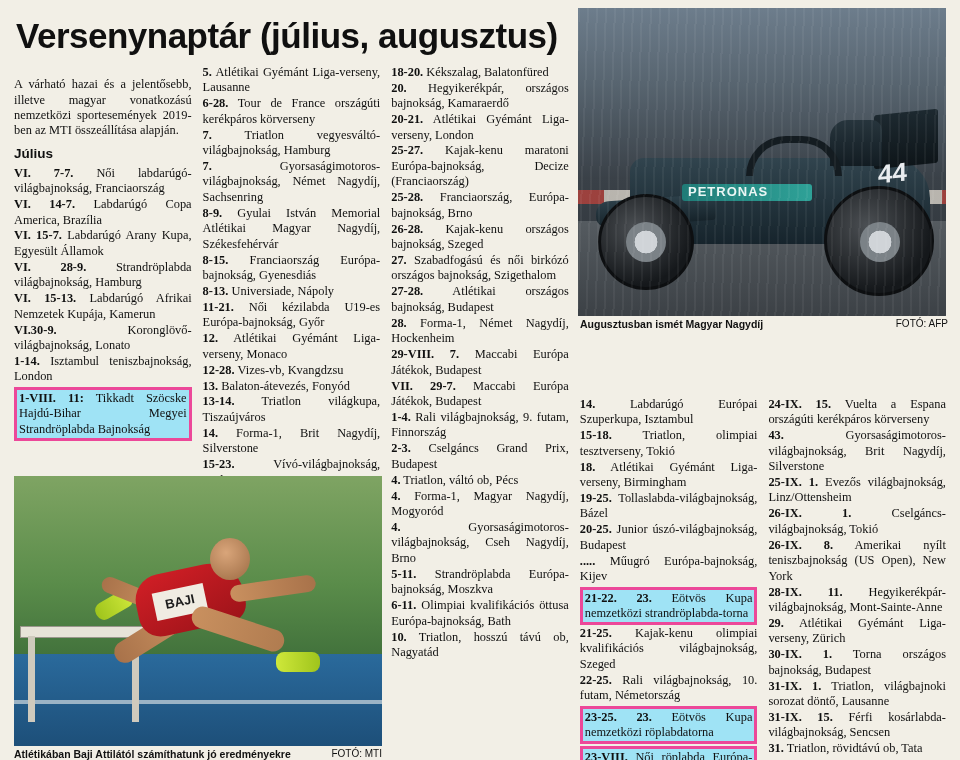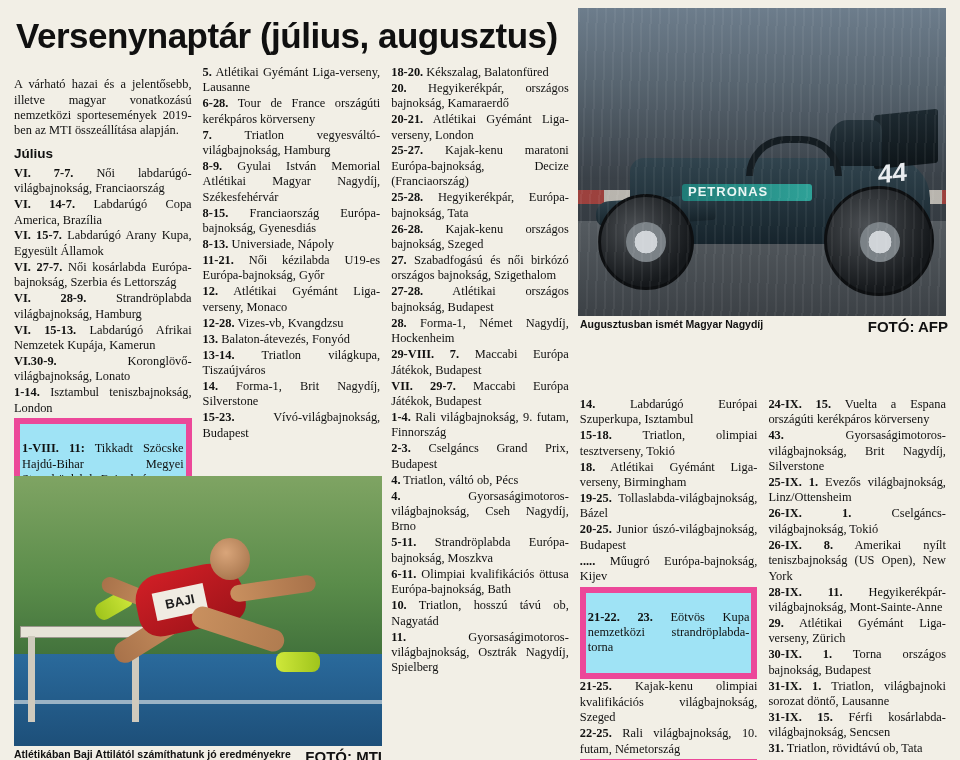--- a/index.html
+++ b/index.html
@@ -45,22 +45,22 @@
   .month {
     font-family:"Liberation Sans", sans-serif;
     font-weight:bold;
     font-size:13.5px;
     margin:3px 0 3px 0;
   }
   .ent { margin:0 0 0.5px 0; text-align:justify; }
   .ent b { font-weight:bold; }
   .hl {
     background:#9fe3f5;
-    border:6px solid #ec4899;
-    padding:17px 2px;
+    border:3px solid #ec4899;
+    padding:1px 2px;
     display:block;
     margin-top:2px;
   }
   
   .photo-f1 {
     position:absolute;
     left:578px; top:8px;
     width:368px; height:308px;
     overflow:hidden;
     background:#2d3640;
@@ -83,21 +83,21 @@
     left:580px; top:318px;
     width:368px;
     display:flex; justify-content:space-between;
   }
   .cap-ath {
     position:absolute;
     left:14px; top:748px;
     width:368px;
     display:flex; justify-content:space-between;
   }
-  .credit { font-weight:bold; font-size:15px; }
+  .credit { font-weight:normal; font-size:10px; }
   .spacer-f1 { display:block; }
 
   
   .sky { position:absolute; inset:0; background:linear-gradient(180deg,#6d7d8c 0%,#57646f 25%,#3a4148 55%,#2b3035 100%); }
   .track { position:absolute; left:0; right:0; bottom:0; height:95px; background:linear-gradient(180deg,#555b60,#3c4146); }
   .kerb { position:absolute; left:0; right:0; top:182px; height:14px;
     background:repeating-linear-gradient(90deg,#b5423c 0 26px,#d8d2c8 26px 52px); opacity:.8; }
   .carbody { position:absolute; left:52px; top:150px; width:300px; height:86px;
     background:linear-gradient(180deg,#31444e,#16242c); border-radius:14px 40px 22px 10px; }
   .nose { position:absolute; left:18px; top:190px; width:120px; height:26px;
@@ -206,66 +206,66 @@
   <h1 class="headline">Versenynaptár (július, augusztus)</h1>
 
   <div class="columns">
     <div class="col c1">
       <p class="intro">A várható hazai és a jelentősebb, illetve magyar vonatkozású nemzetközi sportesemények 2019-ben az MTI összeállítása alapján.</p>
       <div id="c1">
           <div class="month">Július</div>
           <p class="ent"><b>VI. 7-7.</b><span> Női labdarúgó-világbajnokság, Franciaország</span></p>
           <p class="ent"><b>VI. 14-7.</b><span> Labdarúgó Copa America, Brazília</span></p>
           <p class="ent"><b>VI. 15-7.</b><span> Labdarúgó Arany Kupa, Egyesült Államok</span></p>
-          <p class="ent"><b>VI. 27-7.</b><span> Női kosárlabda Európa-bajnokság, Szerbia és Lettország</span></p>
           <p class="ent"><b>VI. 28-9.</b><span> Strandröplabda világbajnokság, Hamburg</span></p>
           <p class="ent"><b>VI. 15-13.</b><span> Labdarúgó Afrikai Nemzetek Kupája, Kamerun</span></p>
           <p class="ent"><b>VI.30-9.</b><span> Koronglövő-világbajnokság, Lonato</span></p>
           <p class="ent"><b>1-14.</b><span> Isztambul teniszbajnokság, London</span></p>
           <p class="ent hl"><b>1-VIII. 11:</b><span> Tikkadt Szöcske Hajdú-Bihar Megyei Strandröplabda Bajnokság</span></p>
         </div>
     </div>
     <div class="col c2">
       <div id="c2">
           <p class="ent"><b>5.</b><span> Atlétikai Gyémánt Liga-verseny, Lausanne</span></p>
           <p class="ent"><b>6-28.</b><span> Tour de France országúti kerékpáros körverseny</span></p>
           <p class="ent"><b>7.</b><span> Triatlon vegyesváltó-világbajnokság, Hamburg</span></p>
+          <p class="ent"><b>7.</b><span> Gyorsaságimotoros-világbajnokság, Német Nagydíj, Sachsenring</span></p>
           <p class="ent"><b>8-9.</b><span> Gyulai István Memorial Atlétikai Magyar Nagydíj, Székesfehérvár</span></p>
           <p class="ent"><b>8-15.</b><span> Franciaország Európa-bajnokság, Gyenesdiás</span></p>
           <p class="ent"><b>8-13.</b><span> Universiade, Nápoly</span></p>
           <p class="ent"><b>11-21.</b><span> Női kézilabda U19-es Európa-bajnokság, Győr</span></p>
           <p class="ent"><b>12.</b><span> Atlétikai Gyémánt Liga-verseny, Monaco</span></p>
           <p class="ent"><b>12-28.</b><span> Vizes-vb, Kvangdzsu</span></p>
           <p class="ent"><b>13.</b><span> Balaton-átevezés, Fonyód</span></p>
           <p class="ent"><b>13-14.</b><span> Triatlon világkupa, Tiszaújváros</span></p>
           <p class="ent"><b>14.</b><span> Forma-1, Brit Nagydíj, Silverstone</span></p>
           <p class="ent"><b>15-23.</b><span> Vívó-világbajnokság, Budapest</span></p>
         </div>
     </div>
     <div class="col c3">
       <div id="c3">
           <p class="ent"><b>18-20.</b><span> Kékszalag, Balatonfüred</span></p>
           <p class="ent"><b>20.</b><span> Hegyikerékpár, országos bajnokság, Kamaraerdő</span></p>
           <p class="ent"><b>20-21.</b><span> Atlétikai Gyémánt Liga-verseny, London</span></p>
           <p class="ent"><b>25-27.</b><span> Kajak-kenu maratoni Európa-bajnokság, Decize (Franciaország)</span></p>
-          <p class="ent"><b>25-28.</b><span> Hegyikerékpár, Európa-bajnokság, Tata</span></p>
+          <p class="ent"><b>25-28.</b><span> Franciaország, Európa-bajnokság, Brno</span></p>
           <p class="ent"><b>26-28.</b><span> Kajak-kenu országos bajnokság, Szeged</span></p>
           <p class="ent"><b>27.</b><span> Szabadfogású és női birkózó országos bajnokság, Szigethalom</span></p>
           <p class="ent"><b>27-28.</b><span> Atlétikai országos bajnokság, Budapest</span></p>
           <p class="ent"><b>28.</b><span> Forma-1, Német Nagydíj, Hockenheim</span></p>
           <p class="ent"><b>29-VIII. 7.</b><span> Maccabi Európa Játékok, Budapest</span></p>
           <p class="ent"><b>VII. 29-7.</b><span> Maccabi Európa Játékok, Budapest</span></p>
           <p class="ent"><b>1-4.</b><span> Rali világbajnokság, 9. futam, Finnország</span></p>
           <p class="ent"><b>2-3.</b><span> Cselgáncs Grand Prix, Budapest</span></p>
           <p class="ent"><b>4.</b><span> Triatlon, váltó ob, Pécs</span></p>
+          <p class="ent"><b>4.</b><span> Forma-1, Magyar Nagydíj, Mogyoród</span></p>
           <p class="ent"><b>4.</b><span> Gyorsaságimotoros-világbajnokság, Cseh Nagydíj, Brno</span></p>
           <p class="ent"><b>5-11.</b><span> Strandröplabda Európa-bajnokság, Moszkva</span></p>
           <p class="ent"><b>6-11.</b><span> Olimpiai kvalifikációs öttusa Európa-bajnokság, Bath</span></p>
           <p class="ent"><b>10.</b><span> Triatlon, hosszú távú ob, Nagyatád</span></p>
-          <p class="ent"><b>11.</b><span> Gyorsaságimotoros-világbajnokság, Osztrák Nagydíj, Spielberg</span></p>
         </div>
     </div>
     <div class="col c4">
       <div class="spacer-f1" style="height:332px"></div>
       <div id="c4">
           <p class="ent"><b>14.</b><span> Labdarúgó Európai Szuperkupa, Isztambul</span></p>
           <p class="ent"><b>15-18.</b><span> Triatlon, olimpiai tesztverseny, Tokió</span></p>
           <p class="ent"><b>18.</b><span> Atlétikai Gyémánt Liga-verseny, Birmingham</span></p>
           <p class="ent"><b>19-25.</b><span> Tollaslabda-világbajnokság, Bázel</span></p>
           <p class="ent"><b>20-25.</b><span> Junior úszó-világbajnokság, Budapest</span></p>

